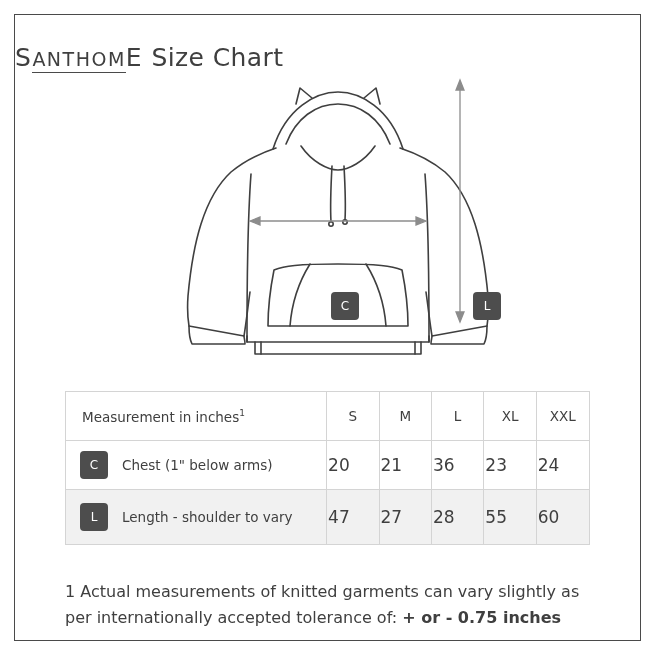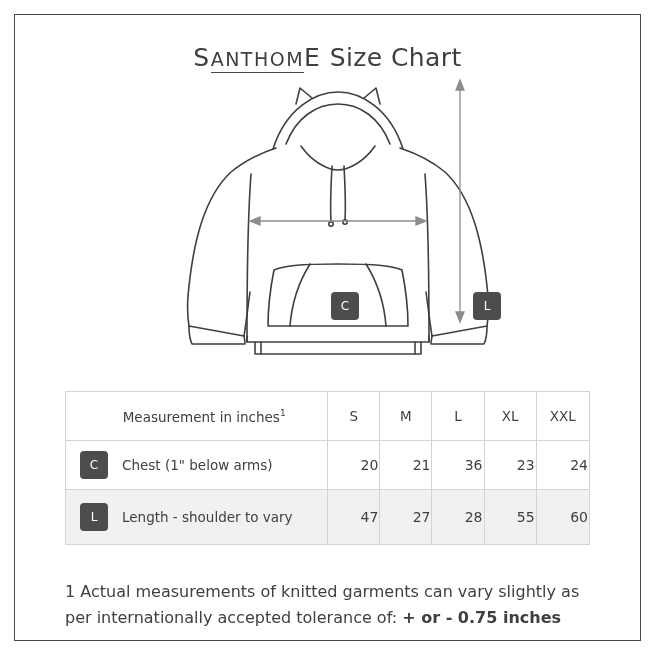--- a/index.html
+++ b/index.html
@@ -26,21 +26,20 @@
     position: relative;
     width: 100%;
     height: 100%;
     box-sizing: border-box;
     border: 1px solid #4a4a4a;
     background: #ffffff;
   }
 
   
   .title {
-    text-align: center;
     margin-top: 28px;
     font-size: 25px;
     letter-spacing: 0.5px;
     color: #3f3f3f;
     font-weight: 400;
     white-space: nowrap;
   }
   .title .brand {
     letter-spacing: 1.5px;
   }
@@ -99,21 +98,21 @@
   table.size-table th,
   table.size-table td {
     border: 1px solid #d4d4d4;
     font-weight: 400;
   }
   .hdr-row th {
     height: 46px;
     background: #ffffff;
   }
   .hdr-label {
-    text-align: center;
+    text-align: left;
     padding-left: 16px;
     font-size: 13.5px;
     color: #3f3f3f;
     width: 272px;
   }
   .hdr-label sup { font-size: 9px; }
   .hdr-size {
     width: 55px;
     text-align: center;
     font-size: 13.5px;
@@ -142,22 +141,22 @@
     display: flex;
     align-items: center;
     justify-content: center;
   }
   .meas-text {
     font-size: 13.5px;
     line-height: 1.35;
     color: #3f3f3f;
   }
   td.val {
-    text-align: right;
-    font-size: 14px;
+    text-align: left;
+    font-size: 17px;
     color: #3f3f3f;
   }
 
   
   .footnote {
     position: absolute;
     left: 50px;
     right: 44px;
     top: 564px;
     font-size: 16px;

